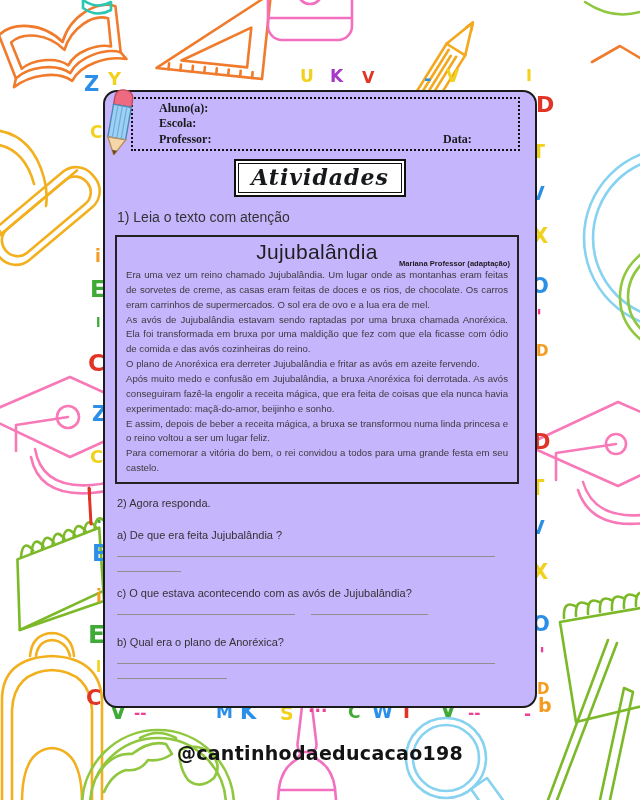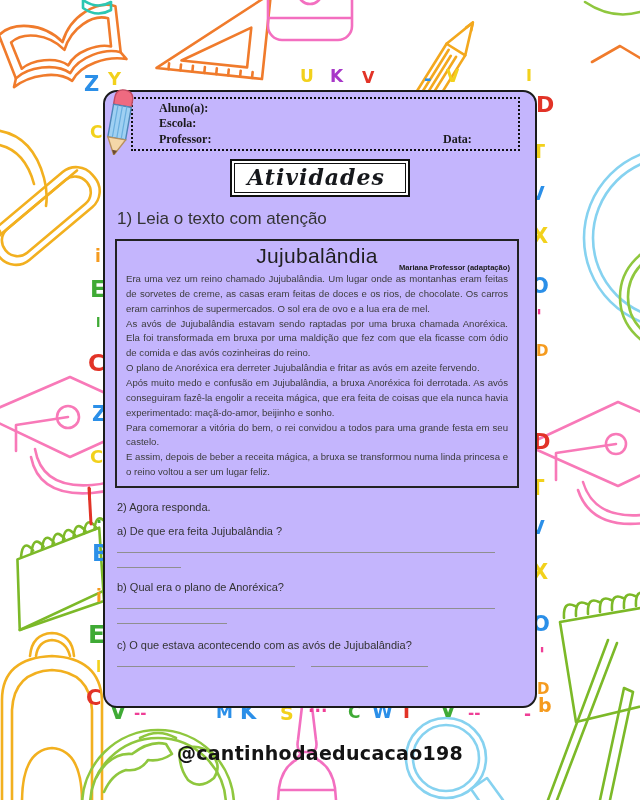--- a/index.html
+++ b/index.html
@@ -15,36 +15,36 @@
   .pencil{position:absolute;left:-4px;top:-3px;z-index:7;}
 
   .header-box{margin:5px 15px 0 26px;height:46px;border:2.6px dotted #111;
               padding:2px 8px 2px 26px;position:relative;}
   .hb-row{font-family:"Liberation Serif",serif;font-weight:700;font-size:12px;color:#1a1a1a;
           line-height:15.4px;position:relative;}
   .hb-date{position:absolute;left:284px;top:0;}
 
   .badge-wrap{margin-top:8px;text-align:center;}
   .badge-outer{display:inline-block;border:2.4px solid #101010;padding:2px;background:#fff;}
-  .badge-inner{border:1.3px solid #101010;padding:0 20px 2px 12px;}
+  .badge-inner{border:1.3px solid #101010;padding:0 12px 2px 12px;}
   .badge-text{font-family:"DejaVu Serif",serif;font-style:italic;font-weight:700;
               font-size:22px;color:#16181c;letter-spacing:1px;}
 
-  .instr{margin:12px 0 0 12px;font-size:17px;color:#333;}
+  .instr{margin:12px 0 0 12px;font-size:14px;color:#333;}
   .instr2{margin:13px 0 0 12px;font-size:11px;color:#333;}
 
   .story{margin:10px 16px 0 10px;border:2px solid #222;padding:3px 9px 6px 9px;}
   .story-head{position:relative;text-align:center;height:26px;}
   .story-title{font-size:21px;color:#1f1f1f;letter-spacing:0.3px;}
   .story-author{position:absolute;right:-2px;bottom:-2px;font-size:7.6px;font-weight:700;color:#1c1c1c;}
   .story-body{margin-top:2px;}
   .story-p{margin:0;font-size:9.6px;line-height:1.55;color:#3c3c3c;text-align:justify;}
 
   .questions{margin:0 40px 0 12px;}
-  .q{margin-top:12px;}
+  .q{margin-top:20px;}
   .q-c{margin-top:14px;}
   .q-label{font-size:11px;color:#333;margin-bottom:2px;}
   .ans-row{height:15px;}
   .ans-row.split{display:flex;gap:16px;}
   .ans-line{border-bottom:1.5px solid #8f8f8f;height:13px;}
 
   .footer{position:absolute;left:0;right:0;top:742px;text-align:center;z-index:6;
           font-family:"DejaVu Sans",sans-serif;font-weight:700;font-size:19px;color:#141414;
           letter-spacing:0.3px;}
 </style>
@@ -245,50 +245,50 @@
     <div class="story">
       <div class="story-head">
         <span class="story-title">Jujubalândia</span>
         <span class="story-author">Mariana Professor (adaptação)</span>
       </div>
       <div class="story-body">
           <p class="story-p">Era uma vez um reino chamado Jujubalândia. Um lugar onde as montanhas eram feitas de sorvetes de creme, as casas eram feitas de doces e os rios, de chocolate. Os carros eram carrinhos de supermercados. O sol era de ovo e a lua era de mel.</p>
           <p class="story-p">As avós de Jujubalândia estavam sendo raptadas por uma bruxa chamada Anoréxica. Ela foi transformada em bruxa por uma maldição que fez com que ela ficasse com ódio de comida e das avós cozinheiras do reino.</p>
           <p class="story-p">O plano de Anoréxica era derreter Jujubalândia e fritar as avós em azeite fervendo.</p>
           <p class="story-p">Após muito medo e confusão em Jujubalândia, a bruxa Anoréxica foi derrotada. As avós conseguiram fazê-la engolir a receita mágica, que era feita de coisas que ela nunca havia experimentado: maçã-do-amor, beijinho e sonho.</p>
+          <p class="story-p">E assim, depois de beber a receita mágica, a bruxa se transformou numa linda princesa e o reino voltou a ser um lugar feliz.</p>
           <p class="story-p">Para comemorar a vitória do bem, o rei convidou a todos para uma grande festa em seu castelo.</p>
-          <p class="story-p">E assim, depois de beber a receita mágica, a bruxa se transformou numa linda princesa e o reino voltou a ser um lugar feliz.</p>
         </div>
     </div>
 
     <div class="instr2">2) Agora responda.</div>
 
     <div class="questions">
         <div class="q">
           <div class="q-label">a) De que era feita Jujubalândia ?</div>
           <div class="ans-row">
             <div class="ans-line" style="width: 100%;"></div>
           </div>
           <div class="ans-row">
             <div class="ans-line" style="width: 17%;"></div>
-          </div>
-        </div>
-        <div class="q">
-          <div class="q-label">b) Qual era o plano de Anoréxica?</div>
-          <div class="ans-row">
-            <div class="ans-line" style="width: 100%;"></div>
-          </div>
-          <div class="ans-row">
-            <div class="ans-line" style="width: 29%;"></div>
           </div>
         </div>
         <div class="q q-c">
           <div class="q-label">c) O que estava acontecendo com as avós de Jujubalândia?</div>
           <div class="ans-row split">
             <div class="ans-line" style="width: 47%;"></div>
             <div class="ans-line" style="width: 31%;"></div>
           </div>
         </div>
+        <div class="q">
+          <div class="q-label">b) Qual era o plano de Anoréxica?</div>
+          <div class="ans-row">
+            <div class="ans-line" style="width: 100%;"></div>
+          </div>
+          <div class="ans-row">
+            <div class="ans-line" style="width: 29%;"></div>
+          </div>
+        </div>
       </div>
   </div>
 
   <div class="footer">@cantinhodaeducacao198</div>
 </div>
 
 </body></html>

